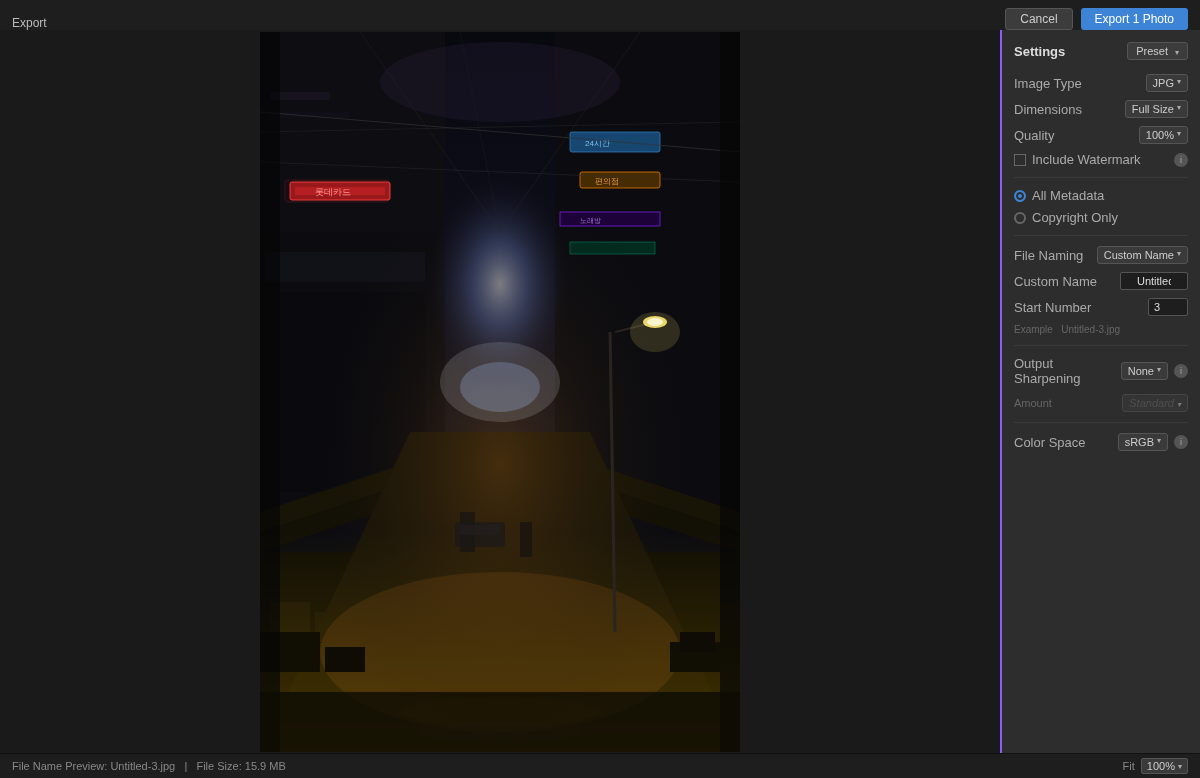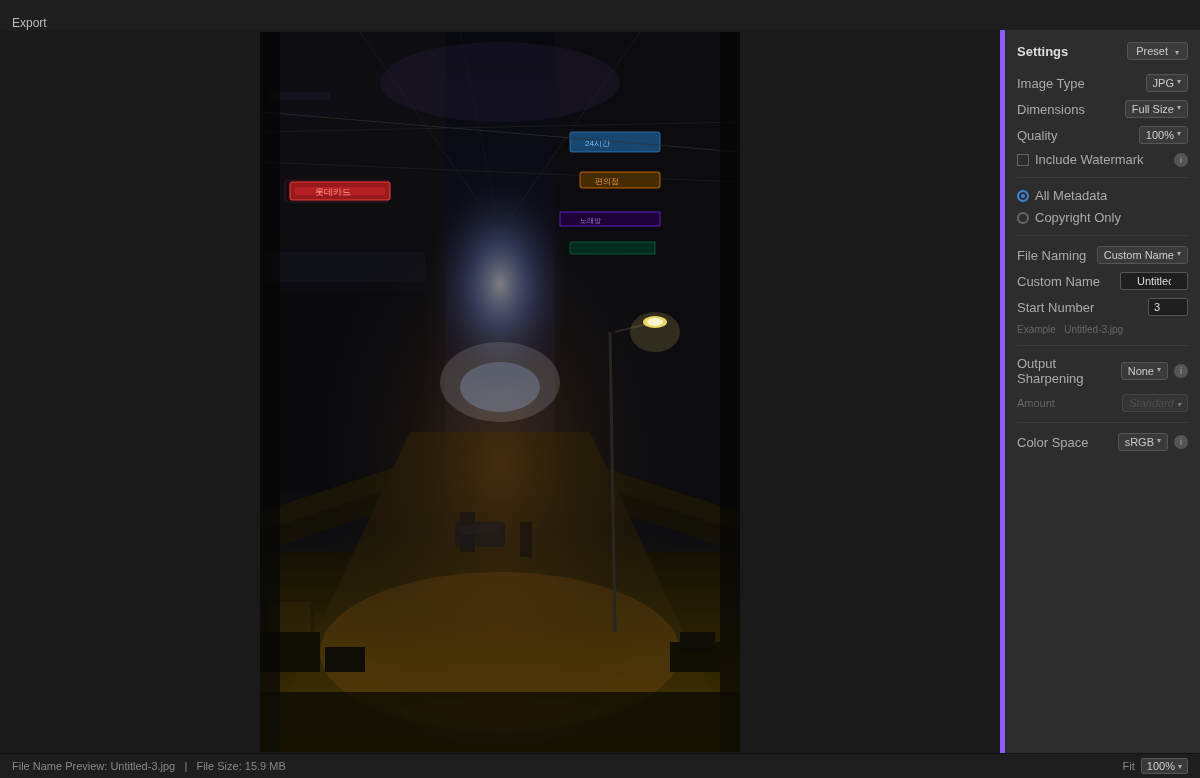--- a/index.html
+++ b/index.html
@@ -79,21 +79,21 @@
     
     #photo-placeholder svg {
       width: 100%;
       height: 100%;
     }
 
     
     #settings-panel {
       width: 200px;
       background: #2d2d2d;
-      border-left: 5px solid #8b5cf6;
+      border-left: 2px solid #8b5cf6;
       padding: 12px;
       overflow-y: auto;
       flex-shrink: 0;
     }
 
     .panel-header {
       display: flex;
       justify-content: space-between;
       align-items: center;
       margin-bottom: 14px;
@@ -293,20 +293,24 @@
     .chevron {
       font-size: 8px;
       color: #aaa;
     }
   </style>
 </head>
 <body>
 
 <div id="topbar">
   <span id="topbar-title">Export</span>
+  <div id="topbar-buttons">
+    <button class="top-btn cancel-btn">Cancel</button>
+    <button class="top-btn export-btn">Export 1 Photo</button>
+  </div>
 </div>
 
 <div id="main">
 
   <div id="photo-area">
     <div id="photo-placeholder">
       
       <svg viewBox="0 0 480 720" xmlns="http://www.w3.org/2000/svg">
 
         <rect width="480" height="720" fill="#0a0a14"></rect>

